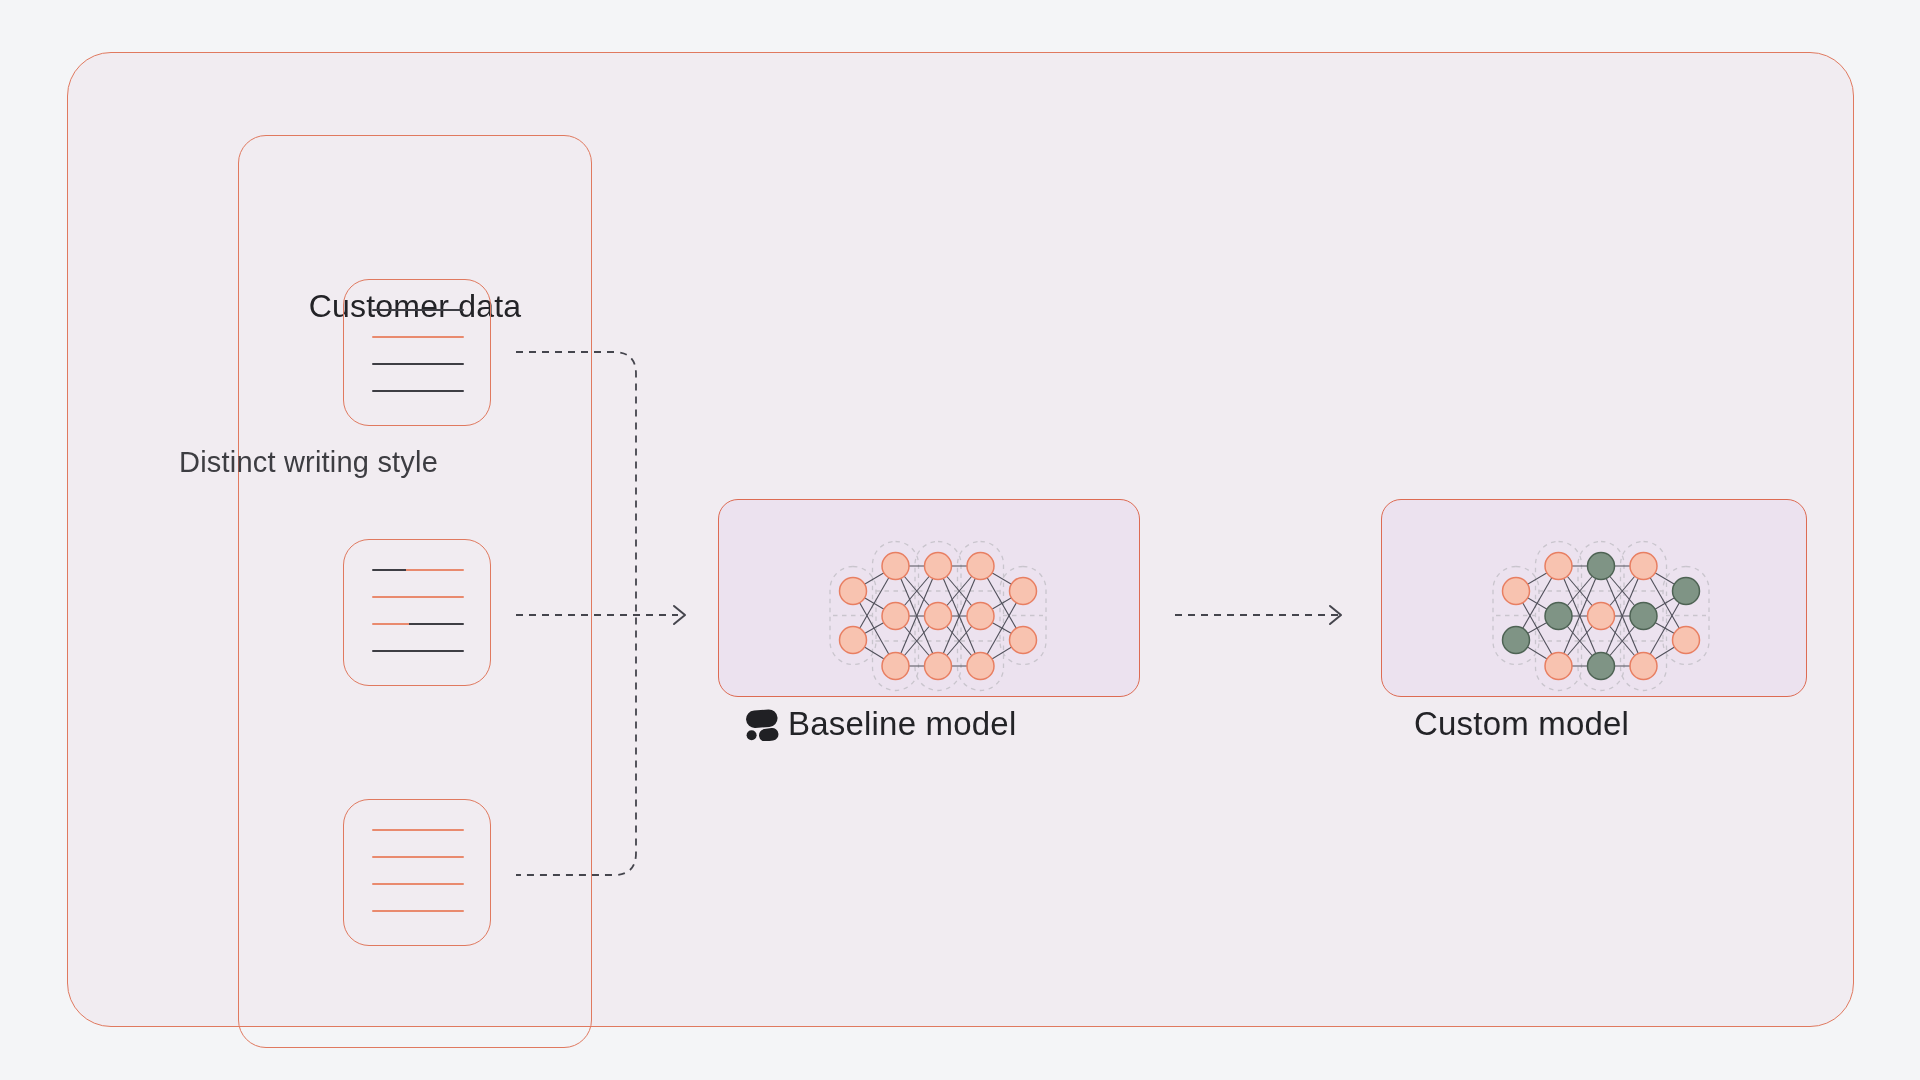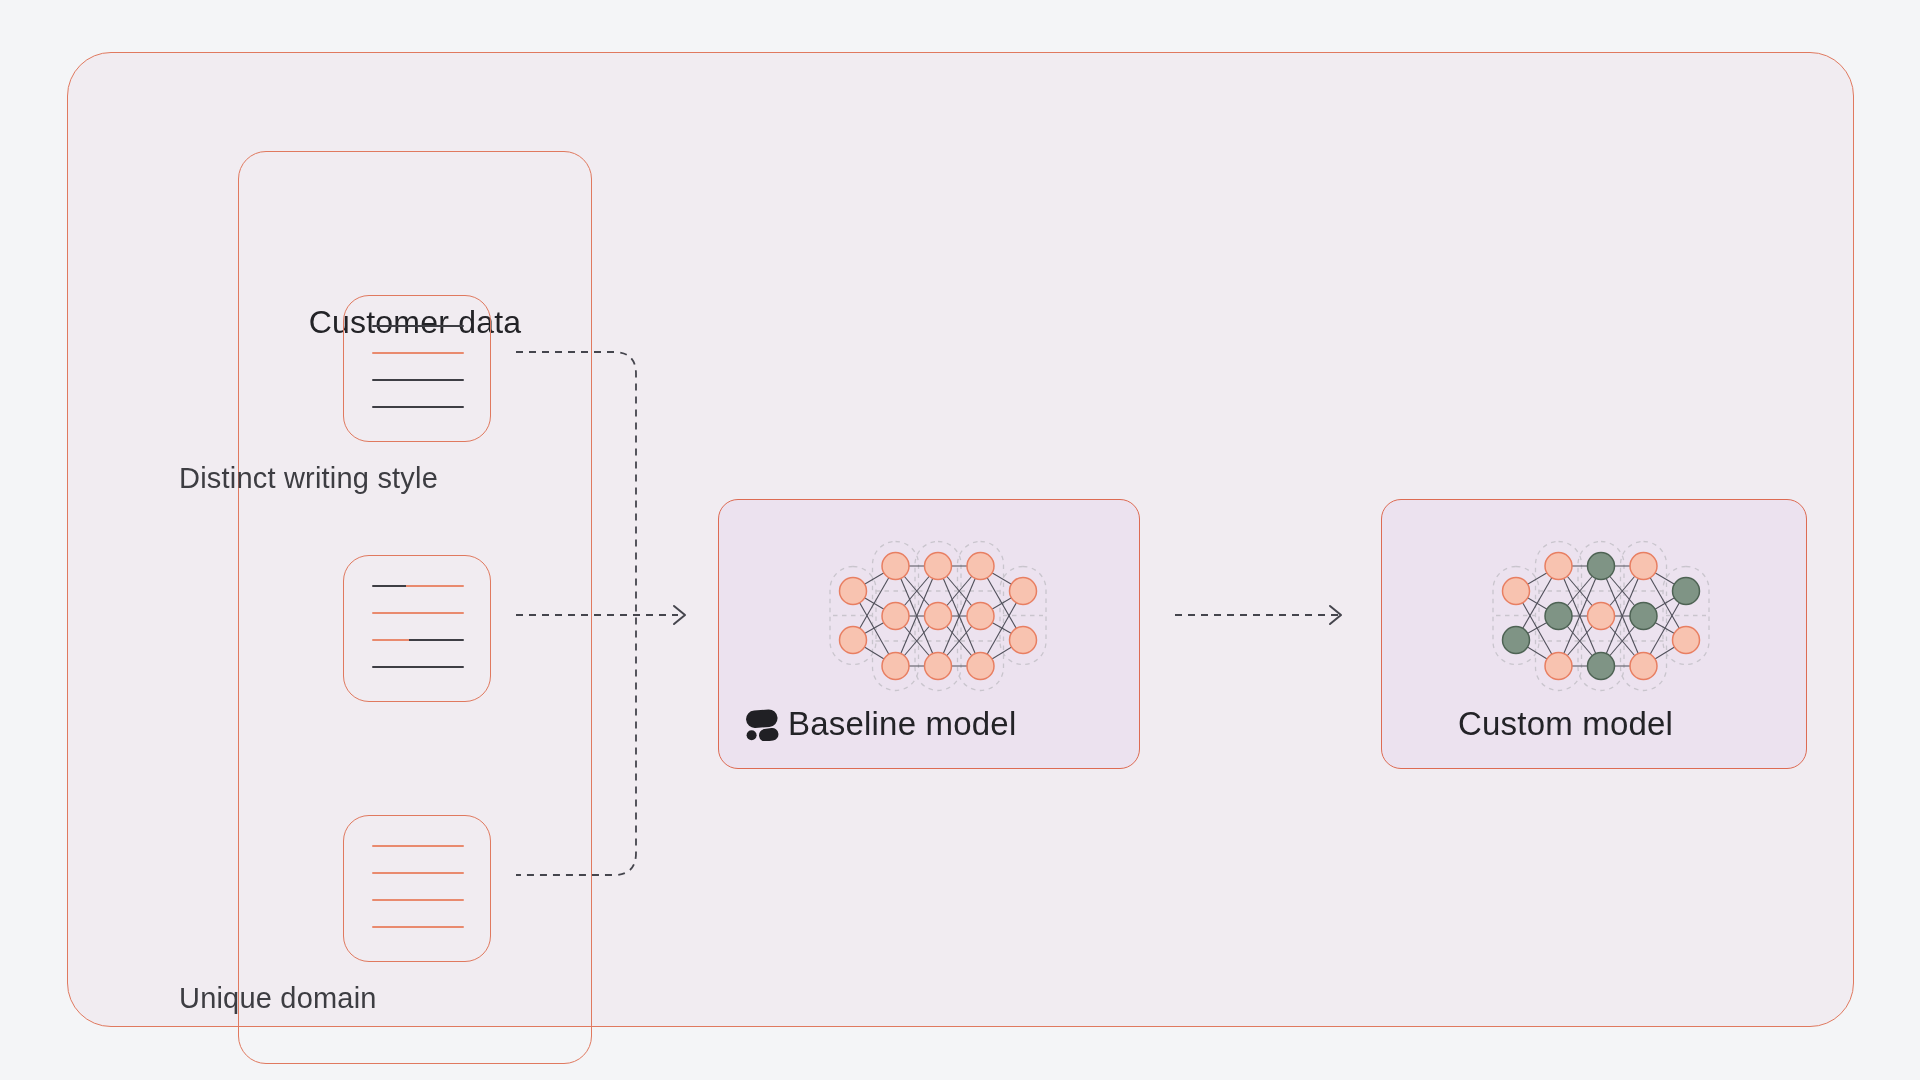--- a/index.html
+++ b/index.html
@@ -10,46 +10,46 @@
     --connector:#45454d; --capsule:#c9c5cd; --edge:#50505a;
     --salmon-fill:#f8c3b0; --salmon-stroke:#e87f62;
     --green-fill:#7f9485; --green-stroke:#4e6354; --logo:#202024;
   }
   *{margin:0;padding:0;box-sizing:border-box;}
   body{background:var(--page-bg);font-family:"Liberation Sans",sans-serif;}
   .stage{position:relative;width:1920px;height:1080px;background:var(--page-bg);overflow:hidden;}
   .outer-panel{position:absolute;left:67px;top:52px;width:1787px;height:975px;
     background:var(--panel-bg);border:1.5px solid var(--panel-border);border-radius:44px;}
   .customer-panel{position:absolute;left:170px;top:82px;width:354px;height:913px;
-    border:1.5px solid var(--panel-border);border-radius:28px;margin-top:16px;}
+    border:1.5px solid var(--panel-border);border-radius:28px;}
   .customer-title{position:absolute;left:0;top:152px;width:100%;text-align:center;
     font-size:32px;color:var(--text-dark);letter-spacing:.2px;}
   .doc-card{position:absolute;left:104px;width:148px;height:147px;
     border:1.5px solid var(--panel-border);border-radius:26px;}
   .doc-card .line{position:absolute;left:28px;width:92px;height:2px;border-radius:1px;}
   .line.dark{background:var(--line-dark);}
   .line.salmon{background:var(--line-salmon);}
   .line.dark-salmon{background:linear-gradient(to right,var(--line-dark) 0 37%,var(--line-salmon) 37% 100%);}
   .line.salmon-dark{background:linear-gradient(to right,var(--line-salmon) 0 40%,var(--line-dark) 40% 100%);}
   .doc-label{position:absolute;left:-60px;width:474px;text-align:left;
     font-size:29px;color:var(--text-label);letter-spacing:.2px;}
   .connectors{position:absolute;left:0;top:0;width:1920px;height:1080px;pointer-events:none;}
   .connectors path{fill:none;stroke:var(--connector);stroke-width:1.8;}
   .connectors path.dashed{stroke-dasharray:7 6;}
   .connectors path.head{stroke-width:2;stroke-linecap:round;stroke-linejoin:round;}
-  .model-box{position:absolute;top:446px;height:270px;background:var(--model-box-bg);
+  .model-box{position:absolute;top:446px;height:198px;background:var(--model-box-bg);
     border:1.5px solid var(--model-box-border);border-radius:20px;}
   .model-box.baseline{left:650px;width:422px;}
   .model-box.custom{left:1313px;width:426px;}
   .net{position:absolute;left:104px;top:18px;}
   .net .capsule{fill:none;stroke:var(--capsule);stroke-width:1.3;stroke-dasharray:4.5 4.5;}
   .net .divider{stroke:var(--capsule);stroke-width:1.3;stroke-dasharray:4.5 4.5;}
   .net .edge{stroke:var(--edge);stroke-width:1.1;}
   .model-label-row{position:absolute;left:26px;top:205px;display:flex;align-items:center;gap:9px;}
-  .model-box.custom .model-label-row{left:32px;margin-left:44px;}
+  .model-box.custom .model-label-row{left:32px;}
   .model-label{font-size:33px;color:var(--text-dark);letter-spacing:.2px;}
   .logo-icon{display:block;}
 </style>
 </head>
 <body>
 
 <div class="stage">
   <div class="outer-panel">
 
     <div class="customer-panel">
@@ -69,21 +69,20 @@
           <div class="line salmon-dark" style="top: 83px;"></div>
           <div class="line dark" style="top: 110px;"></div>
         </div>
 
       <div class="doc-card" style="top:663px">
           <div class="line salmon" style="top: 29px;"></div>
           <div class="line salmon" style="top: 56px;"></div>
           <div class="line salmon" style="top: 83px;"></div>
           <div class="line salmon" style="top: 110px;"></div>
         </div>
-      <div class="doc-label" style="top:830px">Unique domain</div>
     </div>
 
     <svg class="connectors" viewBox="0 0 1920 1080">
       <path class="dashed" d="M448,299 H546 Q568,299 568,321 V800 Q568,822 546,822 H448"></path>
       <path class="dashed" d="M448,562 H610"></path>
       <path class="head" d="M606,553 L617,562 L606,571"></path>
       <path class="dashed" d="M1107,562 H1270"></path>
       <path class="head" d="M1262,553 L1273,562 L1262,571"></path>
     </svg>
 

